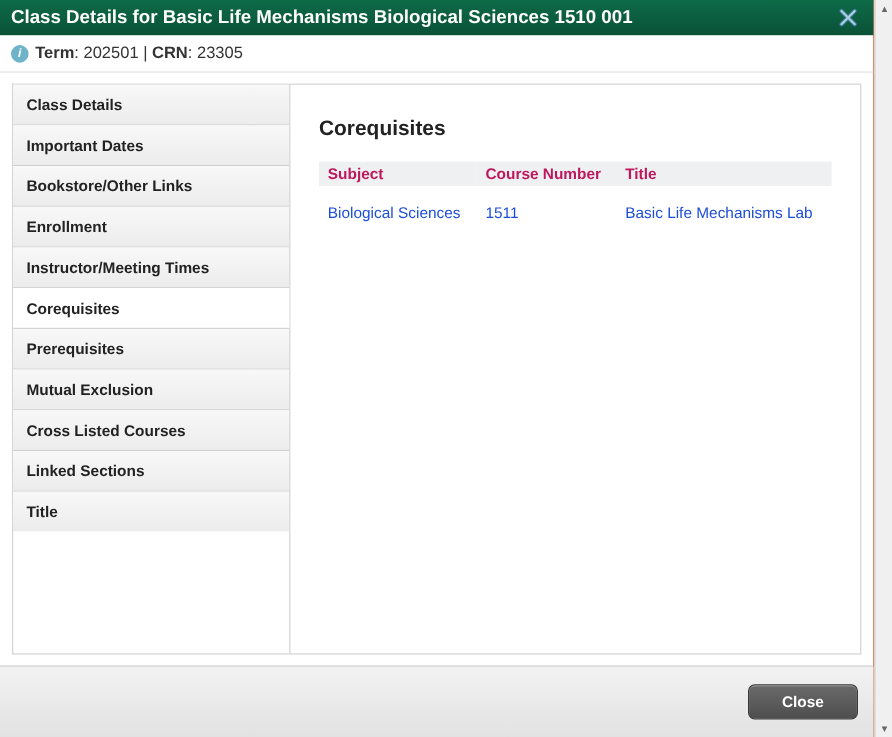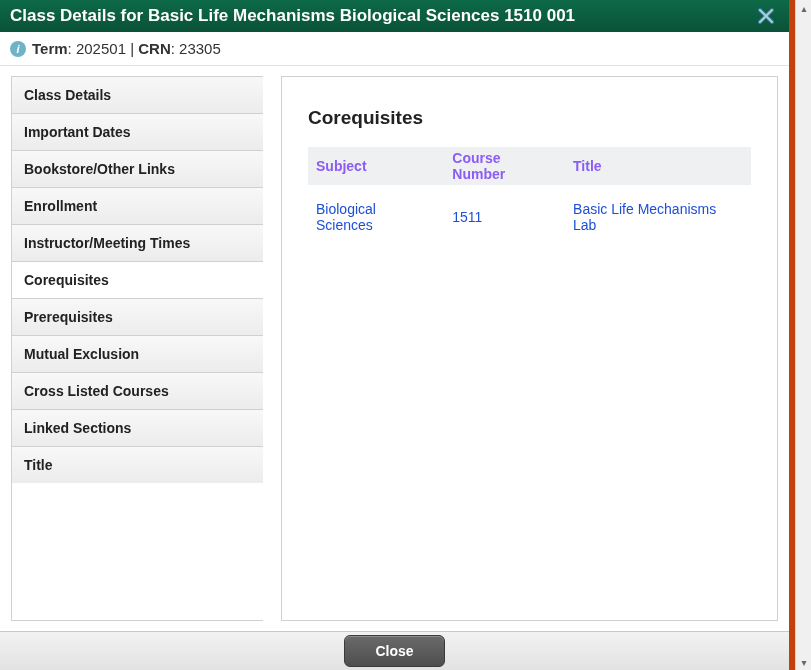--- a/index.html
+++ b/index.html
@@ -10,21 +10,21 @@
     height: 670px;
     overflow: hidden;
     position: relative;
   }
   .dialog {
     width: 795px;
     height: 670px;
     background: #ffffff;
     display: flex;
     flex-direction: column;
-    border-right: 6px solid #c2410c;
+    border-right: 1px solid #c2410c;
   }
   .titlebar {
     background: #0b5c3e;
     background: linear-gradient(#0d6a47, #0a5238);
     color: #fff;
     padding: 6px 10px;
     font-size: 17px;
     font-weight: bold;
     display: flex;
     align-items: center;
@@ -60,21 +60,21 @@
     font-size: 11px;
     font-weight: bold;
     font-style: italic;
     flex-shrink: 0;
   }
   .subheader .bold { font-weight: bold; }
   .body {
     flex: 1;
     display: flex;
     padding: 10px 11px 10px 11px;
-    gap: 18px;
+    gap: 0;
     overflow: hidden;
   }
   .tabs {
     width: 252px;
     display: flex;
     flex-direction: column;
     border: 1px solid #d0d0d0;
     border-right: none;
     background: #fff;
   }
@@ -108,32 +108,32 @@
   table.req {
     width: 100%;
     border-collapse: collapse;
     font-size: 14px;
   }
   table.req th {
     text-align: left;
     font-weight: bold;
     background: #eef0f2;
     padding: 3px 8px;
-    color: #8b5cf6;
+    color: #be185d;
   }
   table.req td {
     padding: 16px 8px;
     color: #1d4ed8;
   }
   .footer {
     background: linear-gradient(#f2f2f2, #e2e2e2);
     border-top: 1px solid #c8c8c8;
-    padding: 3px 14px;
-    display: flex;
-    justify-content: center;
+    padding: 16px 14px;
+    display: flex;
+    justify-content: flex-end;
   }
   .btn-close {
     background: linear-gradient(#6a6a6a, #4e4e4e);
     color: #fff;
     font-weight: bold;
     font-size: 14px;
     border: 1px solid #3a3a3a;
     border-radius: 6px;
     padding: 7px 30px;
     cursor: pointer;

